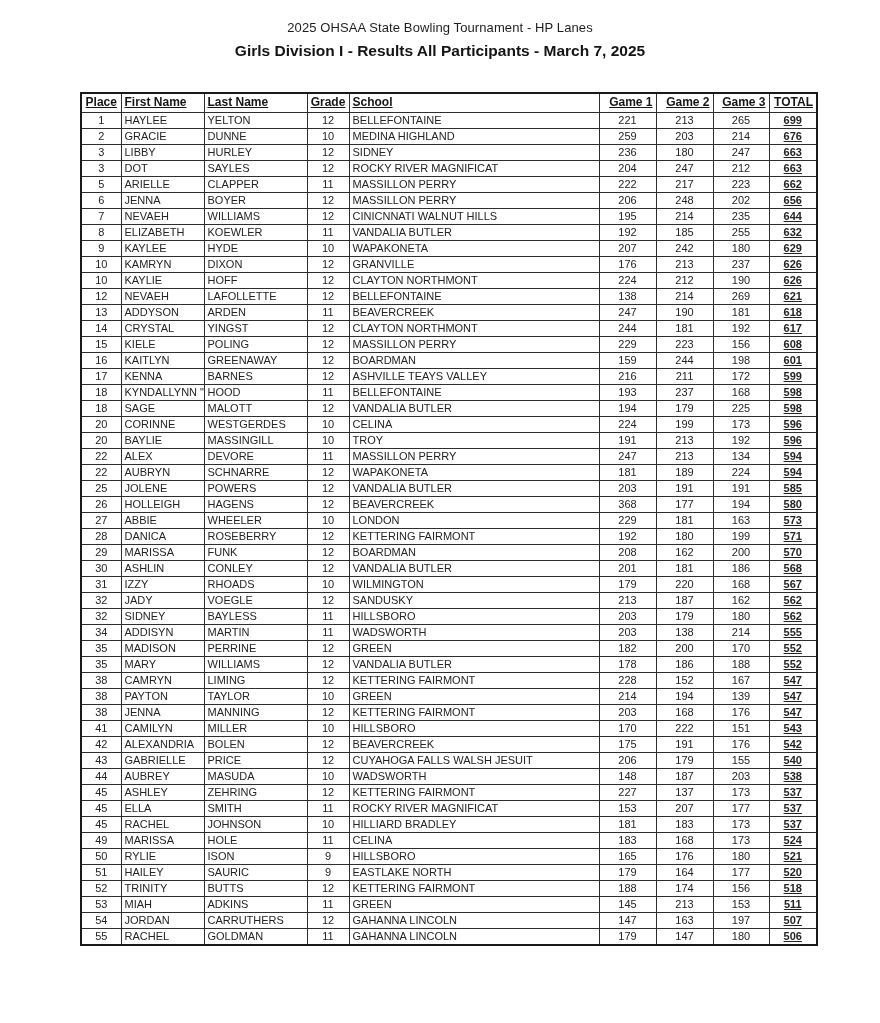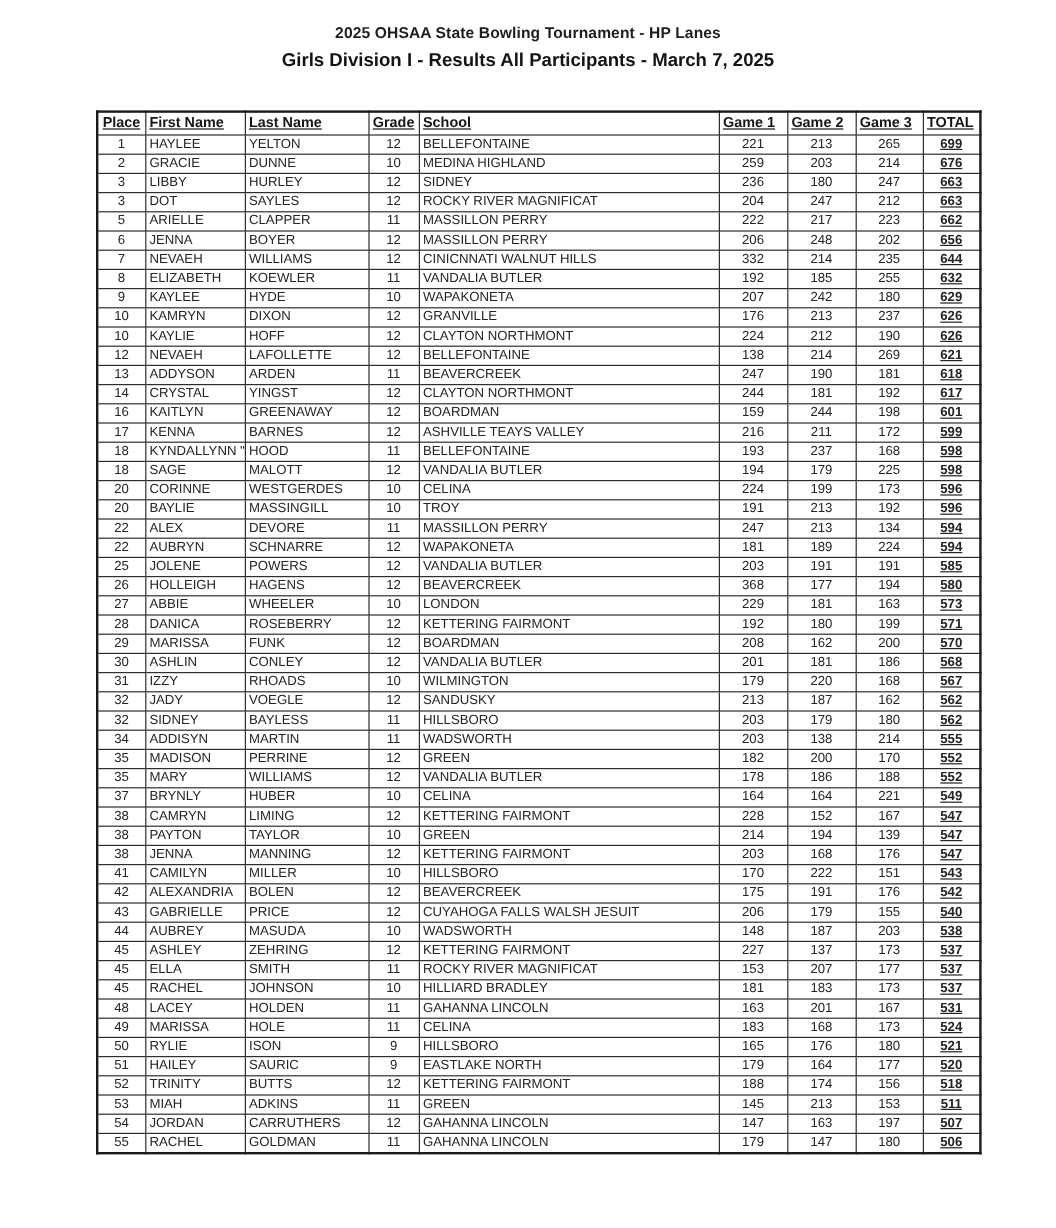--- a/index.html
+++ b/index.html
@@ -7,21 +7,21 @@
   body {
     width: 880px; height: 1023px;
     font-family: "Liberation Sans", sans-serif;
     color: #1b1b1b;
     position: relative;
     overflow: hidden;
   }
   .page { position: relative; width: 880px; height: 1023px; background: #fff; }
 
   .title-block { position: absolute; top: 20px; left: 0; width: 100%; text-align: center; }
-  .title-line1 { font-size: 13px; font-weight: bold; letter-spacing: 0.1px; color: #1e1e1e; }
+  .title-line1 { font-size: 13px; font-weight: normal; letter-spacing: 0.1px; color: #1e1e1e; }
   .title-line2 { font-size: 15.5px; font-weight: bold; margin-top: 7px; color: #141414; }
 
   .table-wrap { position: absolute; left: 80px; top: 92px; width: 736px; }
   table.results {
     border-collapse: collapse;
     table-layout: fixed;
     width: 736px;
     border: 2px solid #1a1a1a;
   }
   table.results th, table.results td {
@@ -41,21 +41,21 @@
     font-size: 12px;
     height: 19px;
     color: #161616;
     background: #fff;
   }
   
   .col0, .col3, .col5, .col6, .col7, .col8 { text-align: center; }
   .col1, .col2, .col4 { text-align: left; padding-left: 4px; }
   td.col8 { font-weight: bold; color: #111; text-decoration: underline; }
   th.col0, th.col3 { text-align: center; }
-  th.col5, th.col6, th.col7, th.col8 { text-align: left; }
+  th.col5, th.col6, th.col7, th.col8 { text-align: right; }
 </style>
 </head>
 <body>
 
 <div class="page">
 
   <div class="title-block">
     <div class="title-line1">2025 OHSAA State Bowling Tournament  - HP Lanes</div>
     <div class="title-line2">Girls Division I - Results All Participants - March 7, 2025</div>
   </div>
@@ -152,21 +152,21 @@
             <td class="col6">248</td>
             <td class="col7">202</td>
             <td class="col8">656</td>
           </tr>
           <tr>
             <td class="col0">7</td>
             <td class="col1">NEVAEH</td>
             <td class="col2">WILLIAMS</td>
             <td class="col3">12</td>
             <td class="col4">CINICNNATI WALNUT HILLS</td>
-            <td class="col5">332</td>
+            <td class="col5">195</td>
             <td class="col6">214</td>
             <td class="col7">235</td>
             <td class="col8">644</td>
           </tr>
           <tr>
             <td class="col0">8</td>
             <td class="col1">ELIZABETH</td>
             <td class="col2">KOEWLER</td>
             <td class="col3">11</td>
             <td class="col4">VANDALIA BUTLER</td>
@@ -235,20 +235,31 @@
             <td class="col1">CRYSTAL</td>
             <td class="col2">YINGST</td>
             <td class="col3">12</td>
             <td class="col4">CLAYTON NORTHMONT</td>
             <td class="col5">244</td>
             <td class="col6">181</td>
             <td class="col7">192</td>
             <td class="col8">617</td>
           </tr>
           <tr>
+            <td class="col0">15</td>
+            <td class="col1">KIELE</td>
+            <td class="col2">POLING</td>
+            <td class="col3">12</td>
+            <td class="col4">MASSILLON PERRY</td>
+            <td class="col5">229</td>
+            <td class="col6">223</td>
+            <td class="col7">156</td>
+            <td class="col8">608</td>
+          </tr>
+          <tr>
             <td class="col0">16</td>
             <td class="col1">KAITLYN</td>
             <td class="col2">GREENAWAY</td>
             <td class="col3">12</td>
             <td class="col4">BOARDMAN</td>
             <td class="col5">159</td>
             <td class="col6">244</td>
             <td class="col7">198</td>
             <td class="col8">601</td>
           </tr>
@@ -455,31 +466,20 @@
             <td class="col1">MARY</td>
             <td class="col2">WILLIAMS</td>
             <td class="col3">12</td>
             <td class="col4">VANDALIA BUTLER</td>
             <td class="col5">178</td>
             <td class="col6">186</td>
             <td class="col7">188</td>
             <td class="col8">552</td>
           </tr>
           <tr>
-            <td class="col0">37</td>
-            <td class="col1">BRYNLY</td>
-            <td class="col2">HUBER</td>
-            <td class="col3">10</td>
-            <td class="col4">CELINA</td>
-            <td class="col5">164</td>
-            <td class="col6">164</td>
-            <td class="col7">221</td>
-            <td class="col8">549</td>
-          </tr>
-          <tr>
             <td class="col0">38</td>
             <td class="col1">CAMRYN</td>
             <td class="col2">LIMING</td>
             <td class="col3">12</td>
             <td class="col4">KETTERING FAIRMONT</td>
             <td class="col5">228</td>
             <td class="col6">152</td>
             <td class="col7">167</td>
             <td class="col8">547</td>
           </tr>
@@ -574,31 +574,20 @@
           <tr>
             <td class="col0">45</td>
             <td class="col1">RACHEL</td>
             <td class="col2">JOHNSON</td>
             <td class="col3">10</td>
             <td class="col4">HILLIARD BRADLEY</td>
             <td class="col5">181</td>
             <td class="col6">183</td>
             <td class="col7">173</td>
             <td class="col8">537</td>
-          </tr>
-          <tr>
-            <td class="col0">48</td>
-            <td class="col1">LACEY</td>
-            <td class="col2">HOLDEN</td>
-            <td class="col3">11</td>
-            <td class="col4">GAHANNA LINCOLN</td>
-            <td class="col5">163</td>
-            <td class="col6">201</td>
-            <td class="col7">167</td>
-            <td class="col8">531</td>
           </tr>
           <tr>
             <td class="col0">49</td>
             <td class="col1">MARISSA</td>
             <td class="col2">HOLE</td>
             <td class="col3">11</td>
             <td class="col4">CELINA</td>
             <td class="col5">183</td>
             <td class="col6">168</td>
             <td class="col7">173</td>

